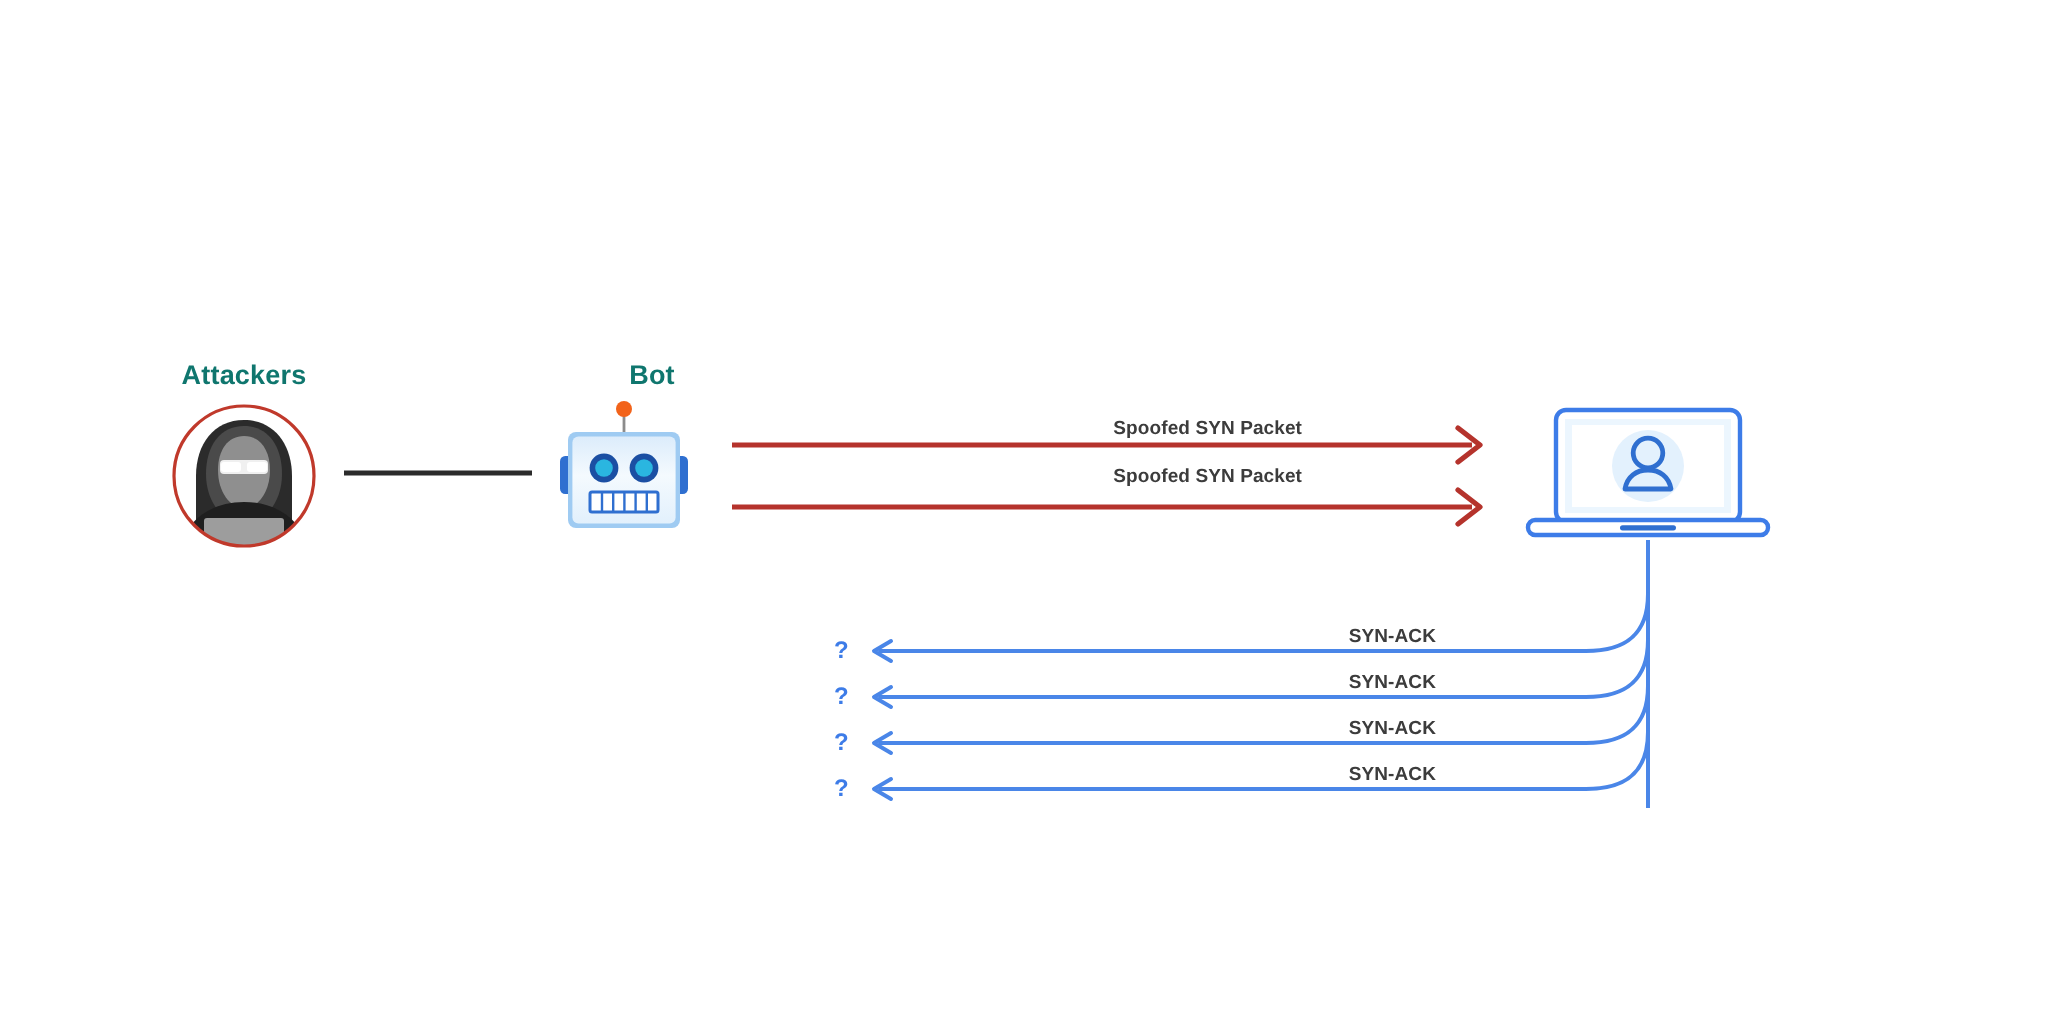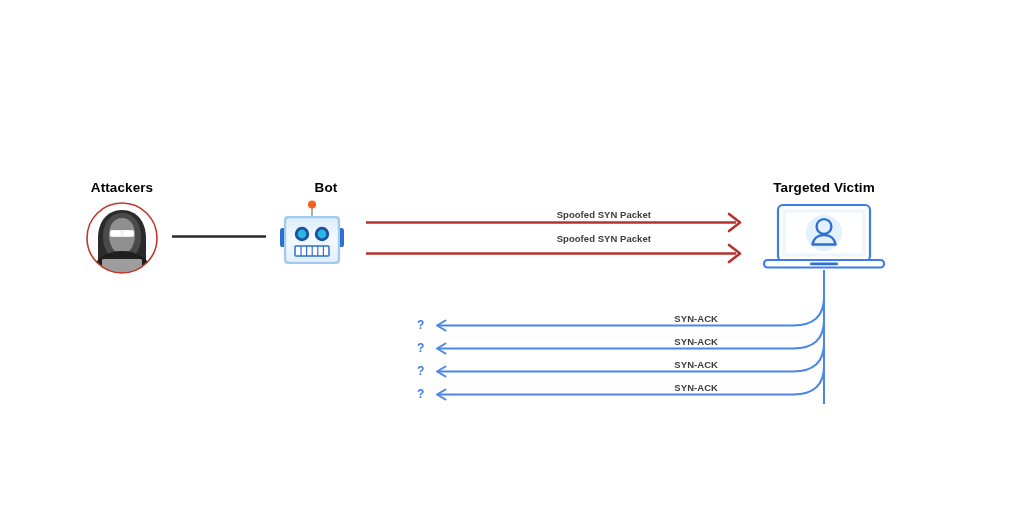--- a/index.html
+++ b/index.html
@@ -15,21 +15,21 @@
     position: relative;
     width: 1024px;
     height: 509px;
     background: #ffffff;
     overflow: hidden;
   }
   .node-label {
     position: absolute;
     font-size: 13.5px;
     font-weight: bold;
-    color: #000000;
+    color: #0f766e;
     letter-spacing: 0.1px;
     white-space: nowrap;
     text-align: center;
   }
   .edge-label {
     position: absolute;
     font-size: 9.5px;
     font-weight: bold;
     color: #3c3c3c;
     letter-spacing: 0.05px;
@@ -55,21 +55,20 @@
 </style>
 </head>
 <body>
 
 <div id="canvas">
 
   <div class="node-label" style="left:62px; top:180px; width:120px;">Attackers</div>
 
   <div class="node-label" style="left:276px; top:180px; width:100px;">Bot</div>
 
-  <div class="node-label" style="left:749px; top:180px; width:150px;">Targeted Victim</div>
 
   <div class="icon-wrap" style="left:85px; top:201px; width:74px; height:74px;">
     <svg viewBox="0 0 74 74" width="74" height="74">
       <defs>
         <clipPath id="attClip">
             <circle cx="37" cy="37" r="35"></circle>
           </clipPath>
       </defs>
       <circle cx="37" cy="37" r="35" fill="#ffffff"></circle>
       <g clip-path="url(#attClip)">

